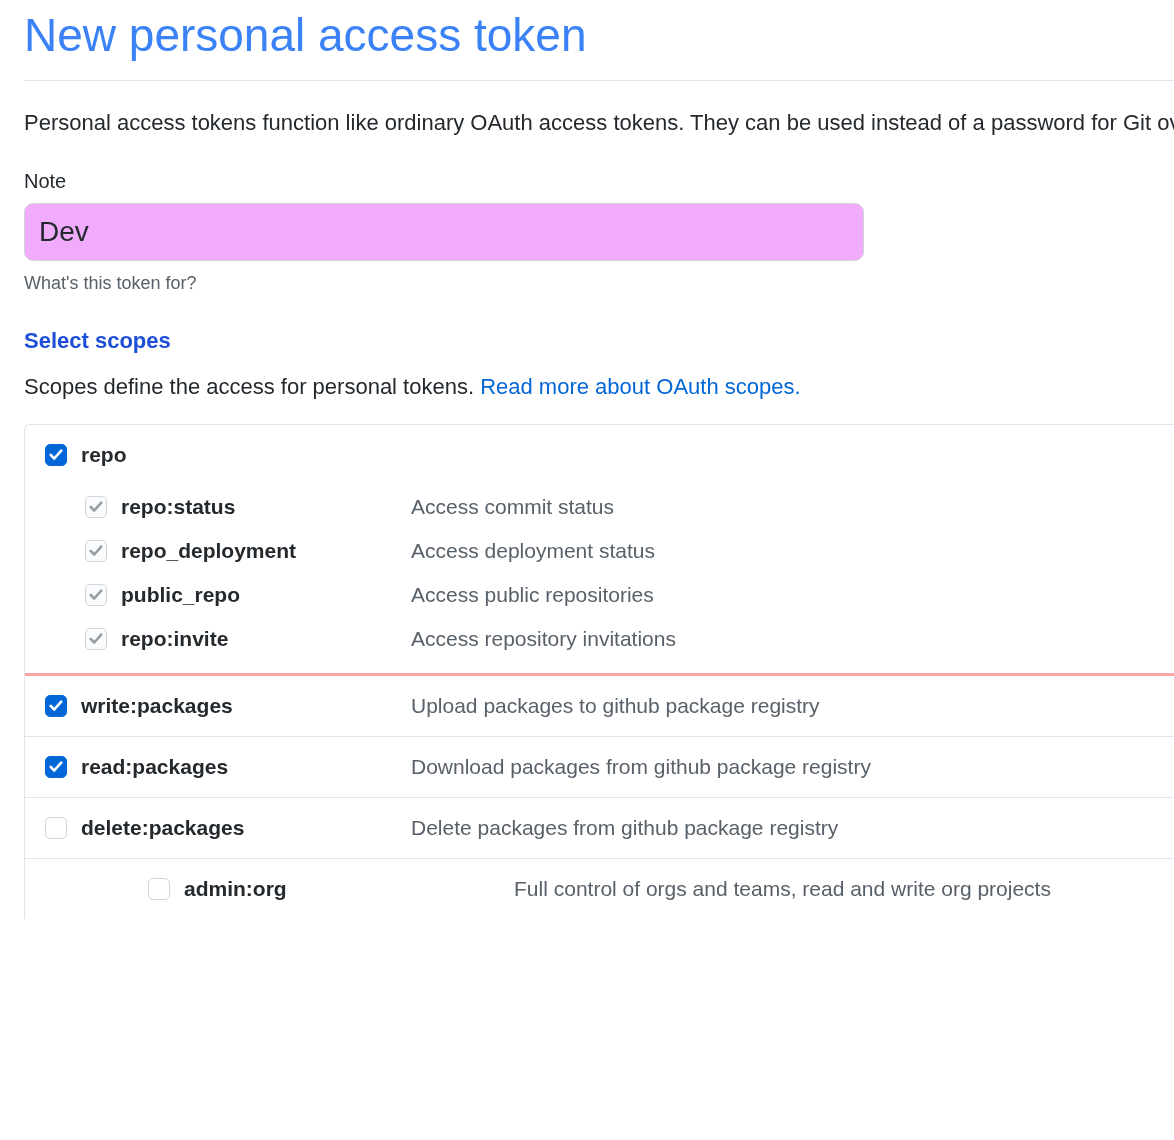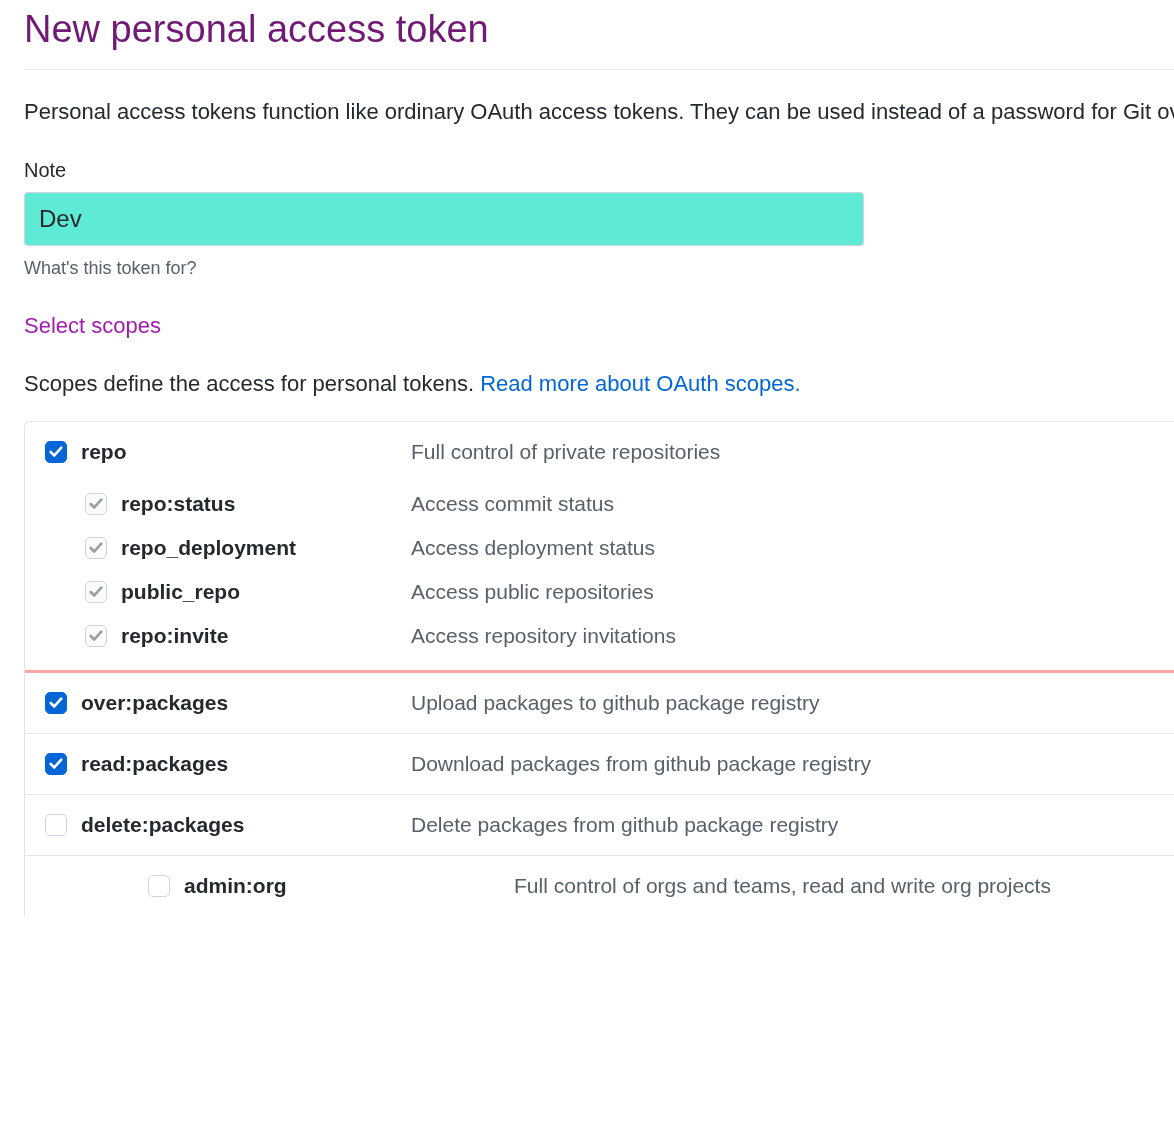--- a/index.html
+++ b/index.html
@@ -12,23 +12,23 @@
       color: #24292e;
       background: #fff;
       padding: 0;
       width: 1174px;
       overflow: hidden;
     }
     .container {
       padding: 8px 0 0 24px;
     }
     h1 {
-      font-size: 38px;
+      font-size: 46px;
       font-weight: 400;
-      color: #701a75;
+      color: #3b82f6;
       padding-bottom: 18px;
       border-bottom: 1px solid #e1e4e8;
       margin-bottom: 24px;
     }
     .intro {
       font-size: 22px;
       line-height: 1.6;
       color: #24292e;
       margin-bottom: 30px;
       white-space: nowrap;
@@ -36,37 +36,37 @@
     .field-label {
       font-size: 20px;
       font-weight: 400;
       color: #24292e;
       display: block;
       margin-bottom: 10px;
     }
     .text-input {
       width: 840px;
       padding: 12px 14px;
-      font-size: 24px;
+      font-size: 28px;
       border: 1px solid #d1d5da;
-      border-radius: 4px;
-      background: #5eead4;
+      border-radius: 9px;
+      background: #f0abfc;
       color: #24292e;
     }
     .hint {
       font-size: 18px;
       color: #586069;
       margin-top: 12px;
       margin-bottom: 34px;
     }
     .scopes-heading {
       font-size: 22px;
-      font-weight: 400;
-      color: #a21caf;
-      margin-bottom: 32px;
+      font-weight: 700;
+      color: #1d4ed8;
+      margin-bottom: 20px;
     }
     .scopes-intro {
       font-size: 22px;
       color: #24292e;
       margin-bottom: 24px;
     }
     .scopes-intro a {
       color: #0366d6;
       text-decoration: none;
     }
@@ -168,21 +168,20 @@
   <div class="scopes-table">
 
     <div class="scope-group">
       <div class="scope-row">
         <span class="checkbox checked">
           <svg viewBox="0 0 16 16">
               <path d="M2 8 L6 12 L14 3" fill="none" stroke-width="3" stroke-linecap="round" stroke-linejoin="round"></path>
             </svg>
         </span>
         <span class="scope-name">repo</span>
-        <span class="scope-desc">Full control of private repositories</span>
       </div>
       <div class="scope-row sub">
         <span class="checkbox checked-disabled">
           <svg viewBox="0 0 16 16">
               <path d="M2 8 L6 12 L14 3" fill="none" stroke-width="3" stroke-linecap="round" stroke-linejoin="round"></path>
             </svg>
         </span>
         <span class="scope-name">repo:status</span>
         <span class="scope-desc">Access commit status</span>
       </div>
@@ -214,21 +213,21 @@
         <span class="scope-desc">Access repository invitations</span>
       </div>
     </div>
 
     <div class="scope-row">
       <span class="checkbox checked">
         <svg viewBox="0 0 16 16">
             <path d="M2 8 L6 12 L14 3" fill="none" stroke-width="3" stroke-linecap="round" stroke-linejoin="round"></path>
           </svg>
       </span>
-      <span class="scope-name">over:packages</span>
+      <span class="scope-name">write:packages</span>
       <span class="scope-desc">Upload packages to github package registry</span>
     </div>
 
     <div class="scope-row">
       <span class="checkbox checked">
         <svg viewBox="0 0 16 16">
             <path d="M2 8 L6 12 L14 3" fill="none" stroke-width="3" stroke-linecap="round" stroke-linejoin="round"></path>
           </svg>
       </span>
       <span class="scope-name">read:packages</span>

